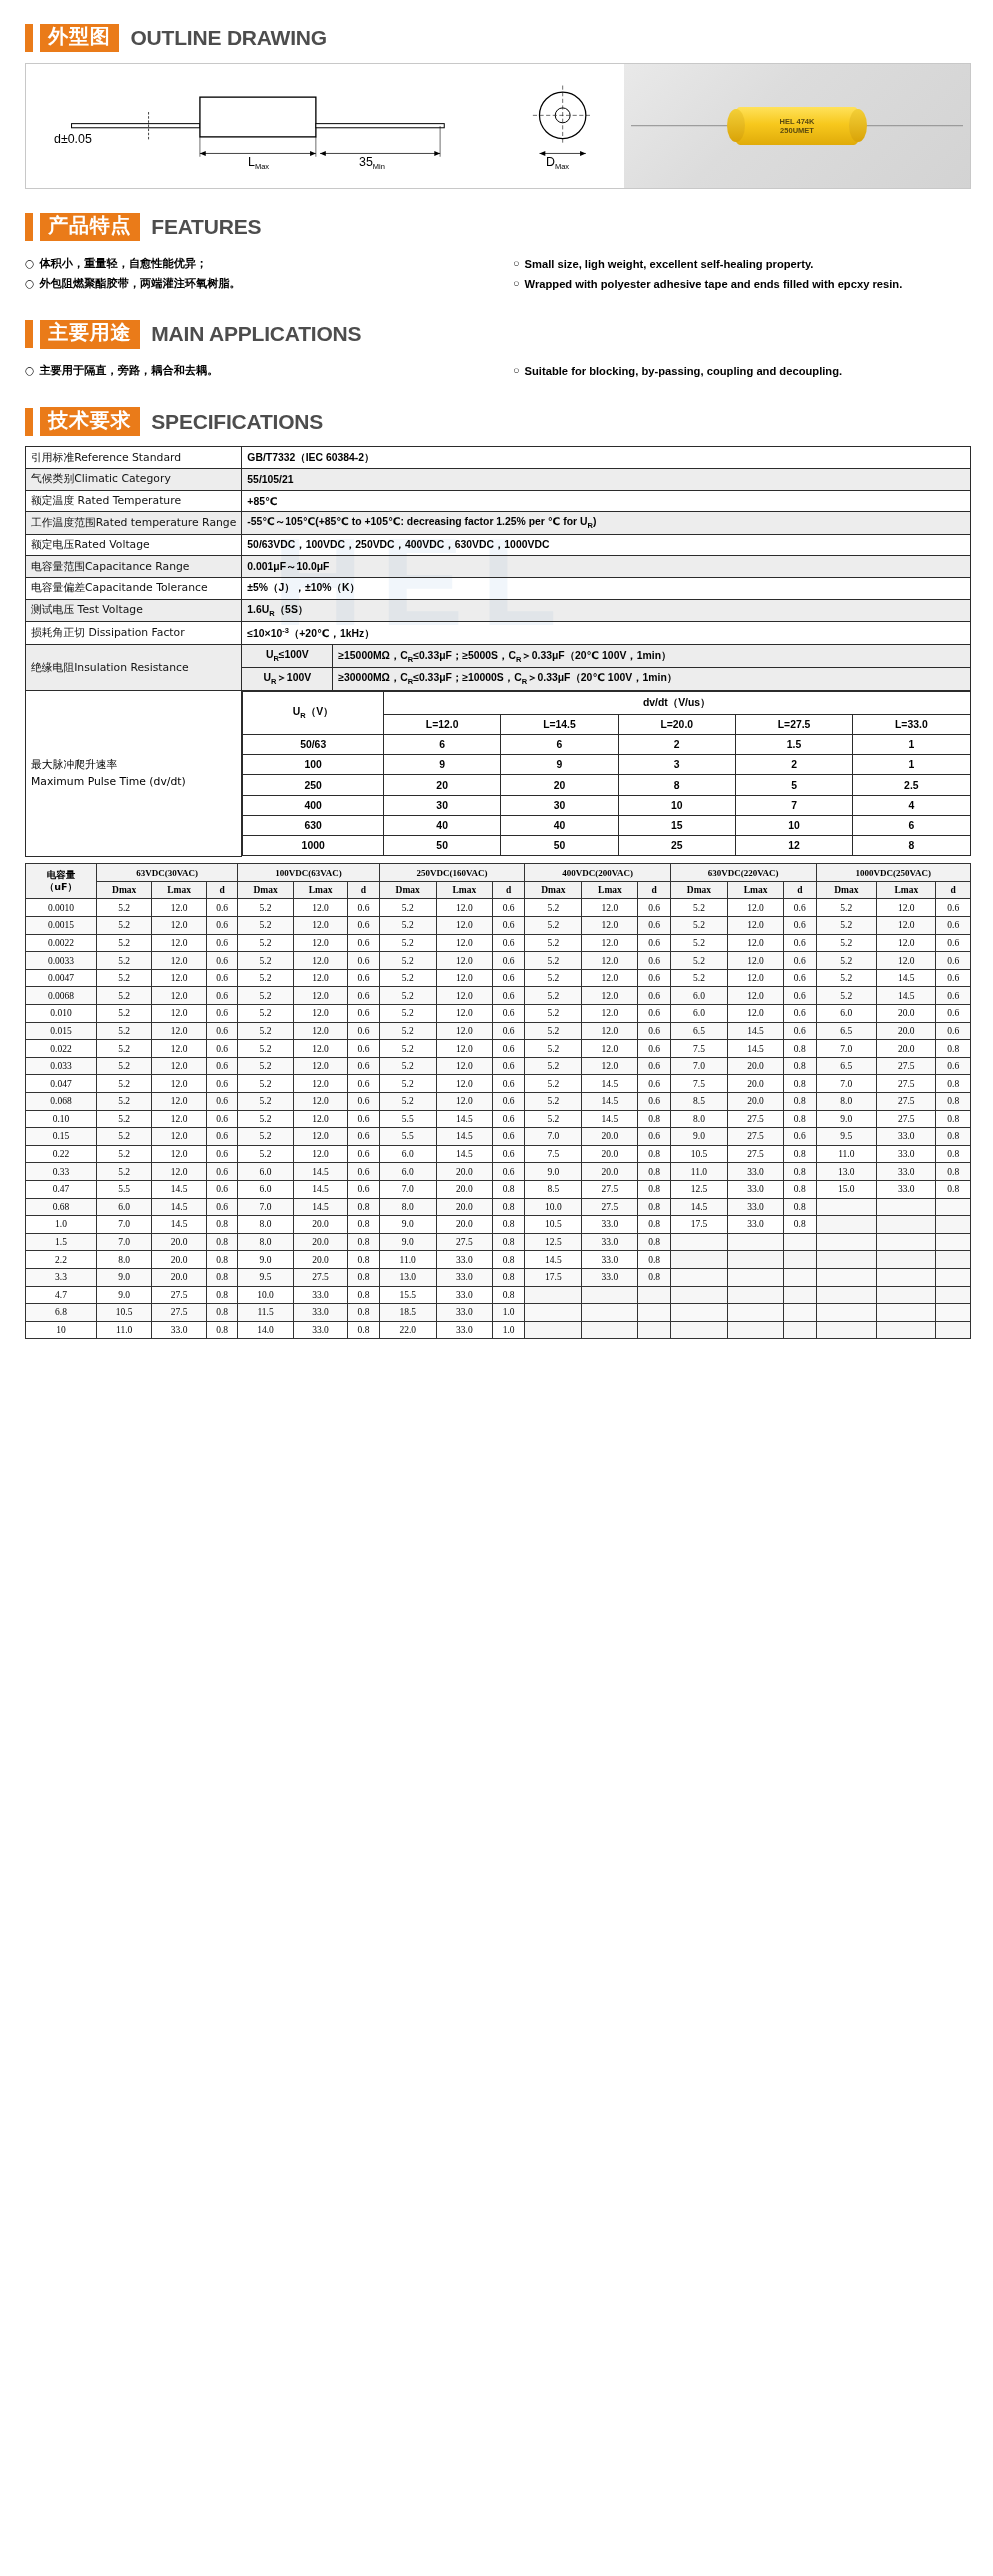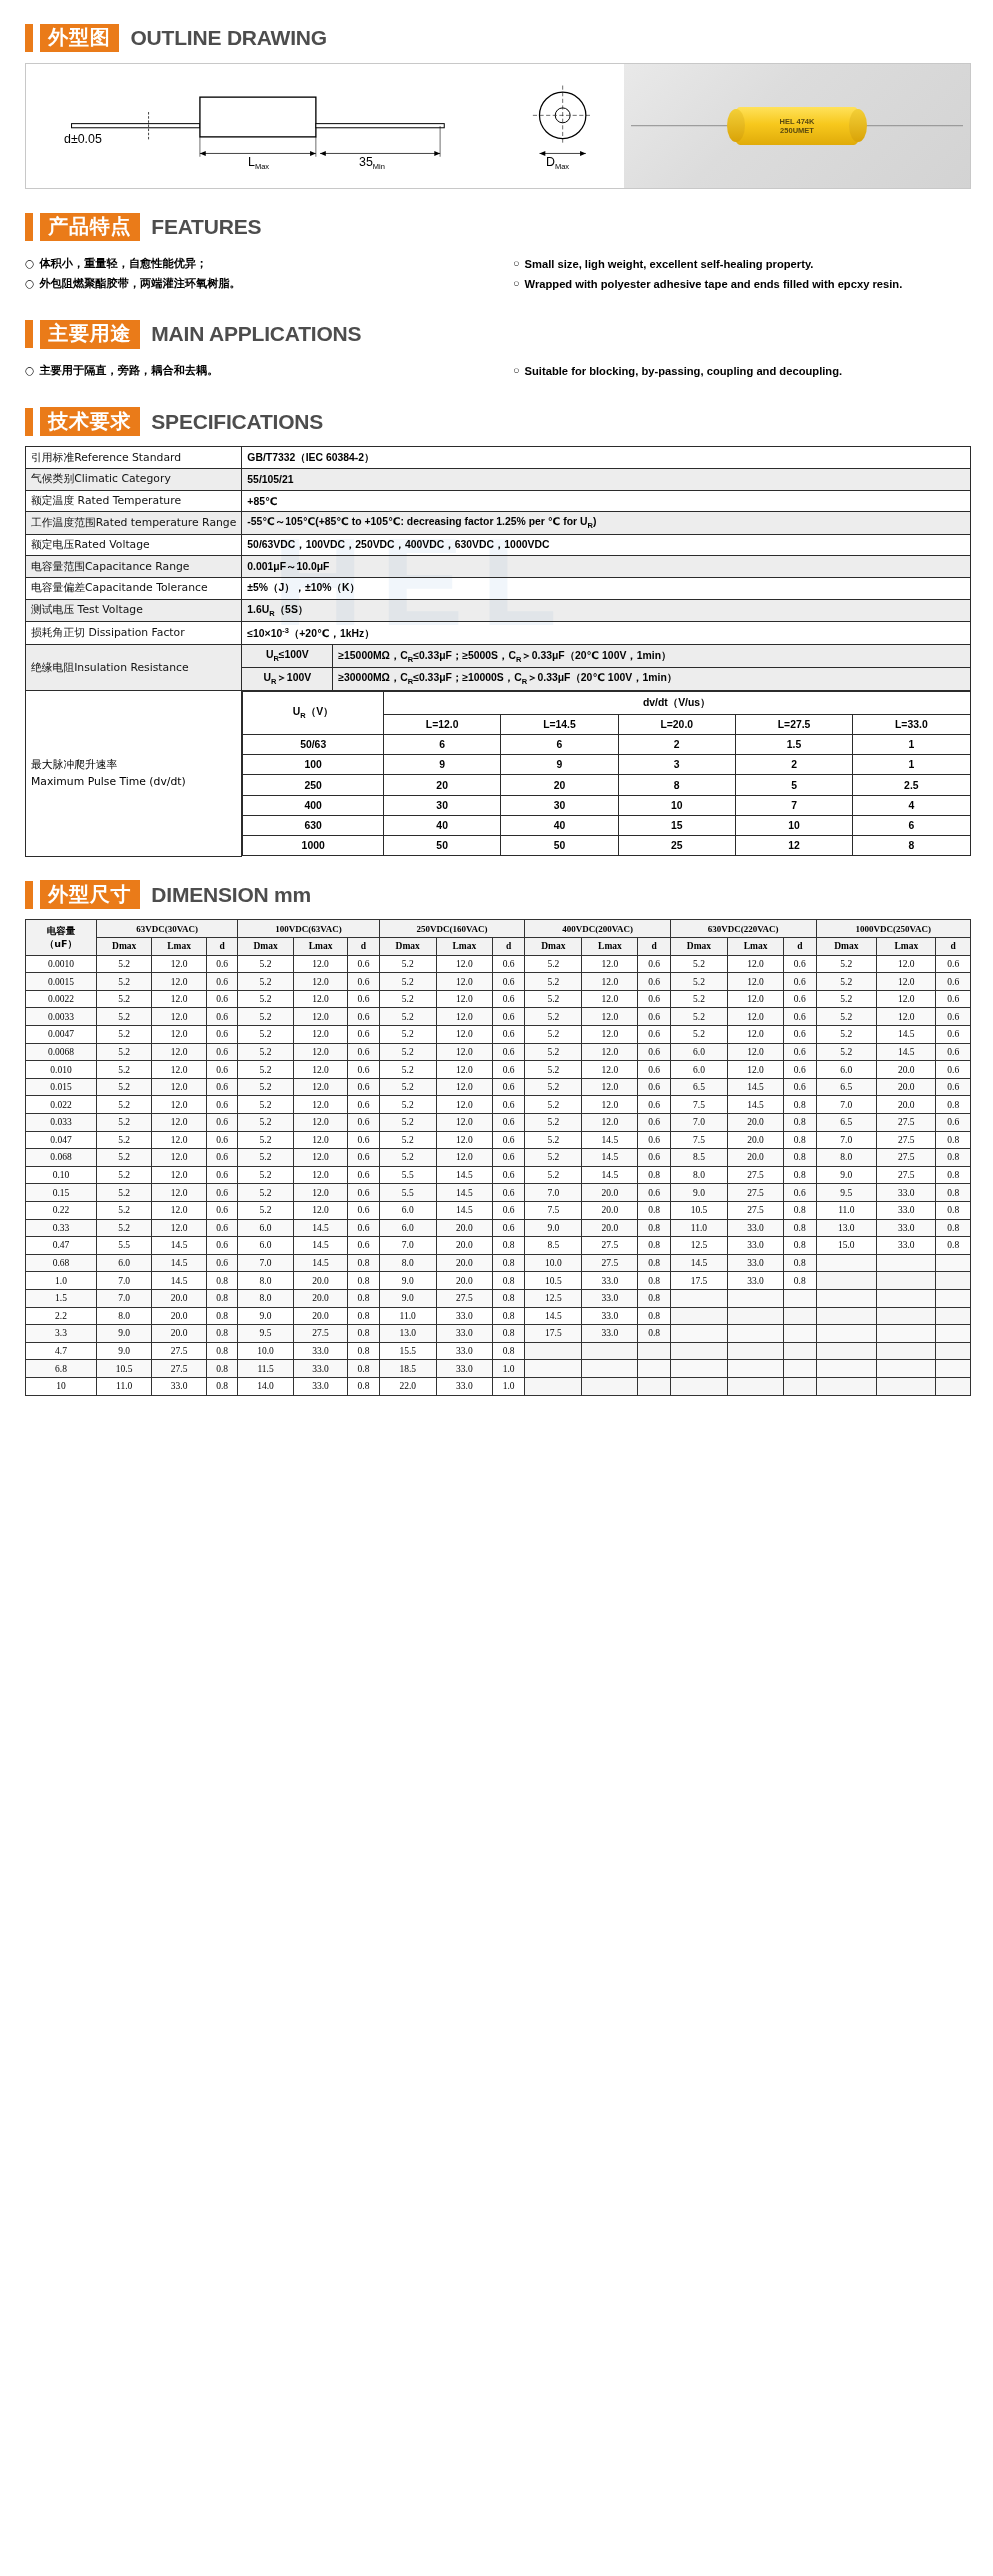--- a/index.html
+++ b/index.html
@@ -24,21 +24,21 @@
     width: 8.3px; height: 28px; background: #ea7b19; margin-right: 6.6px;
   }
   .sec-cn {
     background: #ea7b19;
     color: #fff;
     font-weight: bold;
     font-size: 20px;
     letter-spacing: 0.8px;
     padding: 3.3px 8.3px 4.1px 8.3px;
     line-height: 1.05;
-    font-family: Liberation Sans, sans-serif;
+    font-family: Liberation Mono, monospace;
   }
   .sec-en {
     color: #4d4d4d;
     font-weight: bold;
     font-size: 21px;
     margin-left: 11.6px;
     letter-spacing: -0.2px;
   }
 
   
@@ -233,21 +233,21 @@
 
         <circle cx="648" cy="62" r="28" fill="#fff" stroke="#000" stroke-width="1.5"></circle>
         <circle cx="648" cy="62" r="9" fill="#fff" stroke="#000" stroke-width="1.2"></circle>
         <line x1="612" y1="62" x2="684" y2="62" stroke="#000" stroke-width="0.7" stroke-dasharray="5,3"></line>
         <line x1="648" y1="26" x2="648" y2="98" stroke="#000" stroke-width="0.7" stroke-dasharray="5,3"></line>
 
         <line x1="620" y1="108" x2="676" y2="108" stroke="#000" stroke-width="0.9"></line>
         <path d="M620,108 l7,-3 v6 z" fill="#000"></path>
         <path d="M676,108 l-7,-3 v6 z" fill="#000"></path>
       </svg>
-      <div style="position:absolute;left:38px;top:68px;font-size:12.4px;">
+      <div style="position:absolute;left:28px;top:68px;font-size:12.4px;">
         <span>d±0.05</span>
       </div>
       <div style="position:absolute;left:222px;top:91px;font-size:12.4px;">
         <span>L</span><sub style="font-size:7.5px">Max</sub>
       </div>
       <div style="position:absolute;left:333px;top:91px;font-size:12.4px;">
         <span>35</span><sub style="font-size:7.5px">Min</sub>
       </div>
       <div style="position:absolute;left:520px;top:91px;font-size:12.4px;">
         <span>D</span><sub style="font-size:7.5px">Max</sub>
@@ -433,25 +433,20 @@
                     <td>8</td>
                   </tr>
                 </tbody>
               </table>
             </td>
           </tr>
         </tbody>
     </table>
   </div>
 
-  <div class="sec-head">
-    <div class="sec-bar"></div>
-    <div class="sec-cn">外型尺寸</div>
-    <div class="sec-en">DIMENSION mm</div>
-  </div>
 
   <div class="dim-wrap">
     <table class="dim">
       <thead id="dim-head">
           <tr>
             <th rowspan="2" class="cap-head">电容量<br>（uF）</th>
             <th colspan="3" class="grp">63VDC(30VAC)</th>
             <th colspan="3" class="grp">100VDC(63VAC)</th>
             <th colspan="3" class="grp">250VDC(160VAC)</th>
             <th colspan="3" class="grp">400VDC(200VAC)</th>

